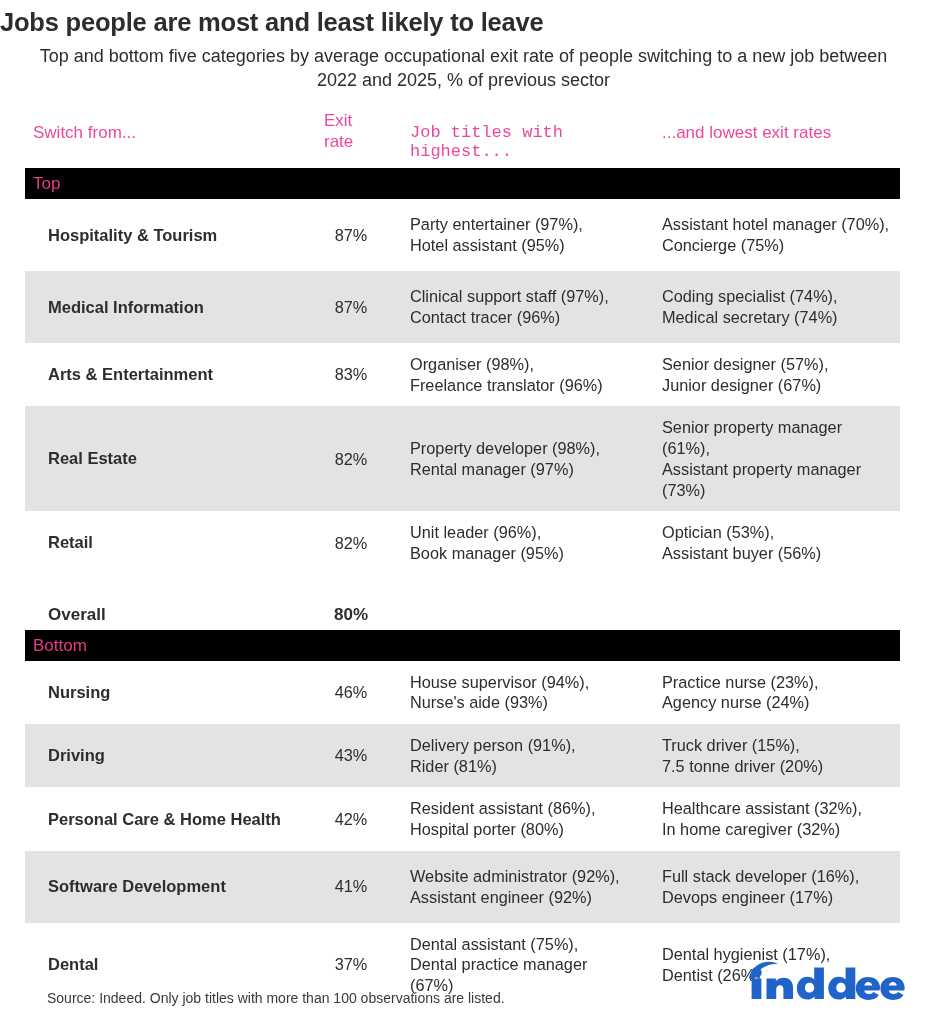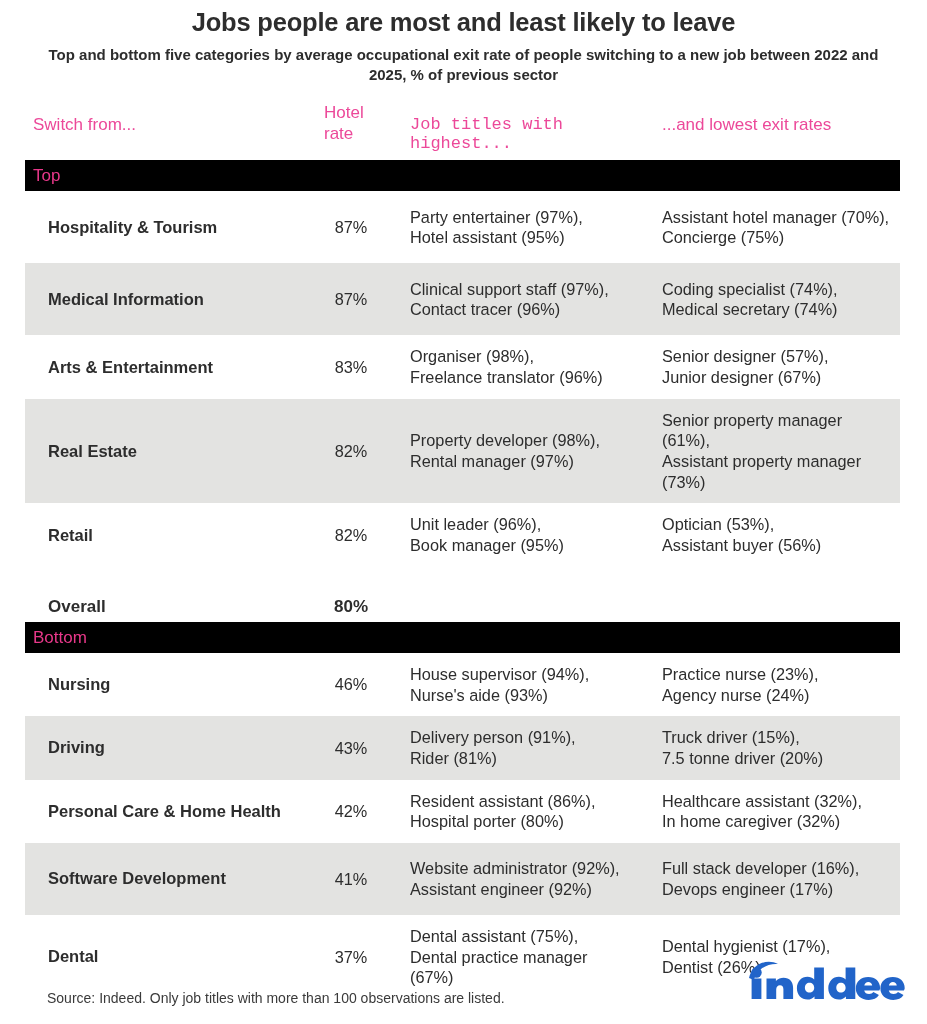--- a/index.html
+++ b/index.html
@@ -16,33 +16,33 @@
   #page {
     position: relative;
     width: 927px;
     height: 1024px;
     background: #ffffff;
     overflow: hidden;
   }
 
   
   .title {
-    text-align: center;
+    text-align: left;
     font-size: 25.5px;
     font-weight: bold;
     color: #2d2d2d;
     letter-spacing: -0.2px;
     padding-top: 8px;
     line-height: 1.15;
   }
 
   .subtitle {
     text-align: center;
-    font-size: 15px;
-    font-weight: bold;
+    font-size: 18px;
+    font-weight: normal;
     color: #2d2d2d;
     line-height: 1.3;
     margin: 8px auto 0;
     width: 860px;
   }
 
   
   .table {
     position: relative;
     margin-top: 19px;
@@ -146,21 +146,21 @@
 <div id="page">
 
   <h1 class="title">Jobs people are most and least likely to leave</h1>
   <p class="subtitle">Top and bottom five categories by average occupational exit rate of people switching to a new job between 2022 and 2025, % of previous sector</p>
 
   <div class="table">
 
     <div class="row header-row">
       <div class="c-cat">Switch from...</div>
       <div class="c-rate">
-        <div>Hotel</div>
+        <div>Exit</div>
         <div>rate</div>
       </div>
       <div class="c-high">Job titles with highest...</div>
       <div class="c-low">...and lowest exit rates</div>
     </div>
 
     <div class="row section-band">
       <div class="section-label">Top</div>
     </div>
 

